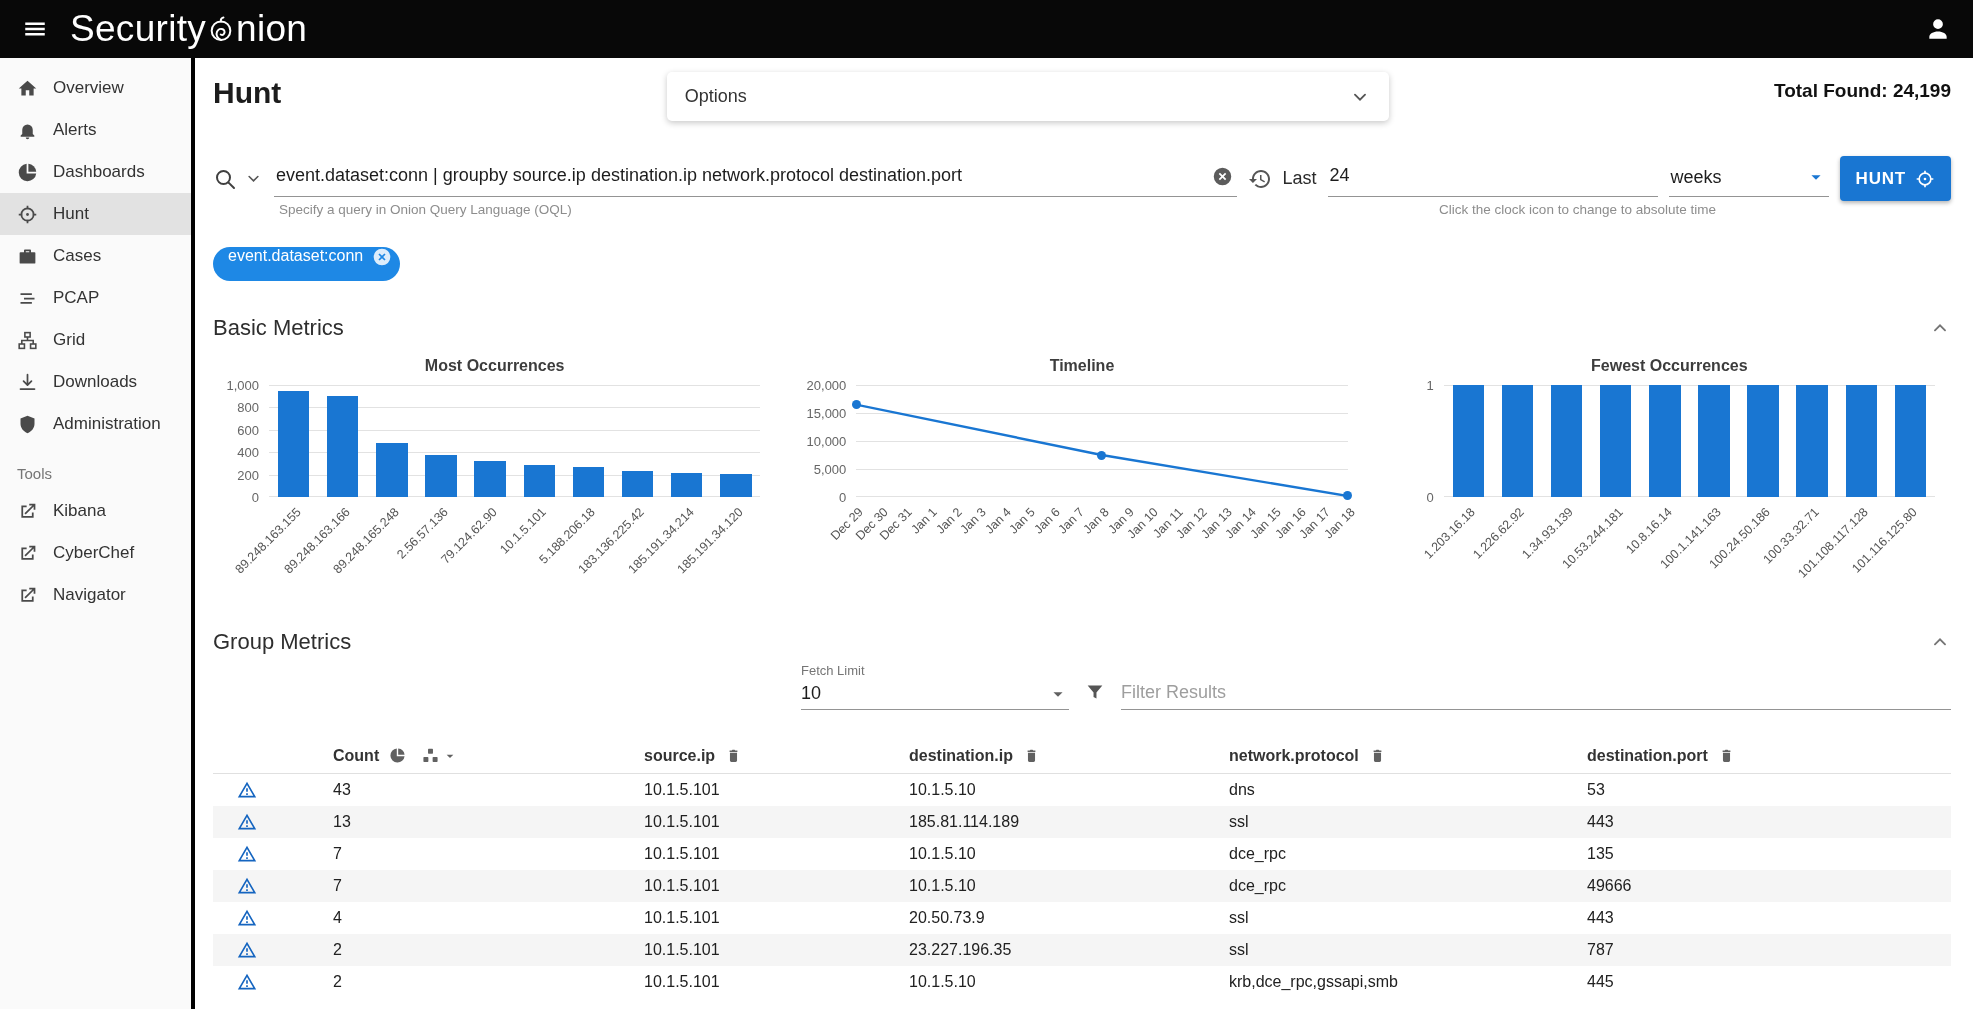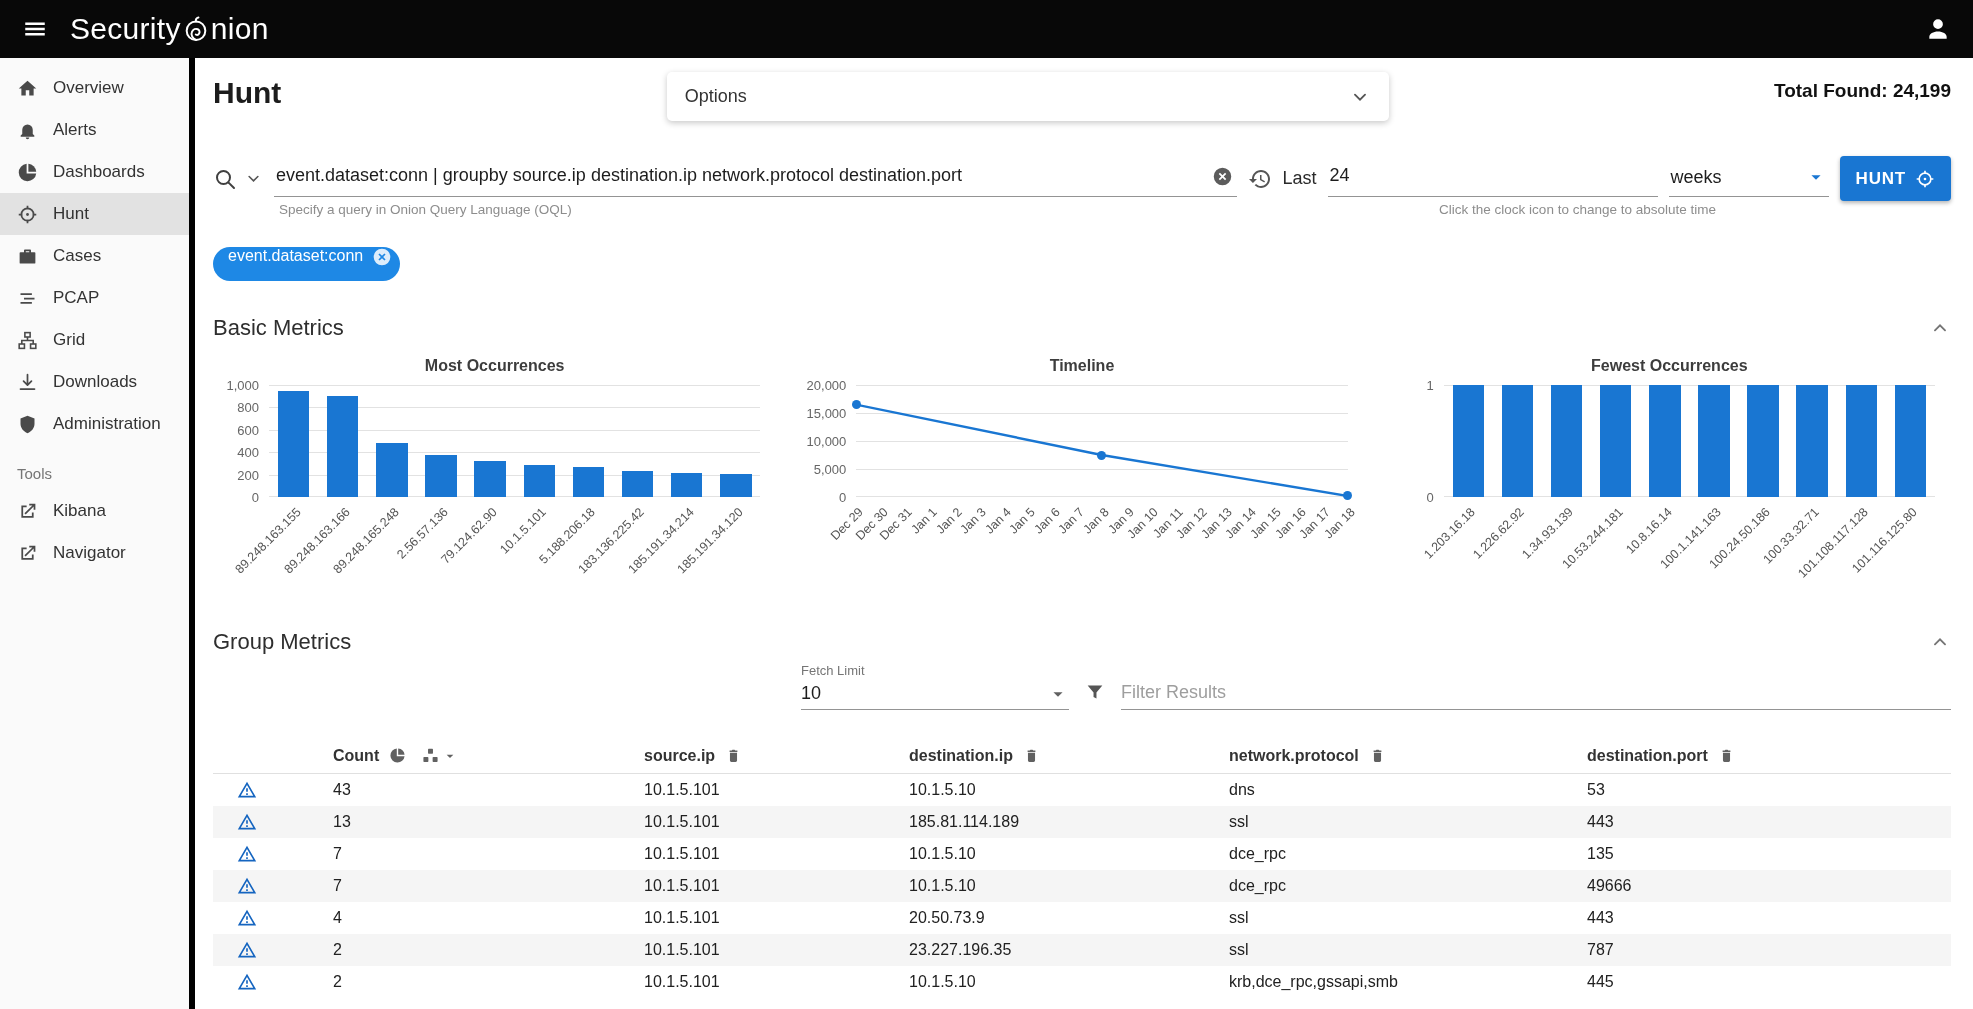--- a/index.html
+++ b/index.html
@@ -4,27 +4,27 @@
 <style>
   * { margin:0; padding:0; box-sizing:border-box; }
   html,body { width:1973px; height:1009px; overflow:hidden; background:#fff;
     font-family:"Liberation Sans", sans-serif; color:#222; }
 
   
   .topbar { height:58px; background:#080808; display:flex; align-items:center; padding:0 22px; gap:22px; }
   .icon-btn { display:inline-flex; cursor:pointer; }
   .icon-btn svg, .nav-ic svg, [data-icon] svg { width:100%; height:100%; display:block; }
   .menu-btn { width:26px; height:26px; color:#fff; }
-  .logo { display:flex; align-items:center; color:#fff; font-size:30px; font-weight:500; letter-spacing:.3px; }
+  .logo { display:flex; align-items:center; color:#fff; font-size:37px; font-weight:500; letter-spacing:.3px; }
   .logo-onion { width:28px; height:28px; color:#fff; margin:0 1px; display:inline-flex; }
   .user-btn { width:26px; height:26px; color:#fff; margin-left:auto; }
 
   
   .body { display:flex; height:calc(100% - 58px); }
-  .sidebar { width:195px; background:#fafafa; border-right:6px solid #000000; padding-top:9px; flex:none; }
+  .sidebar { width:195px; background:#fafafa; border-right:4px solid #000000; padding-top:9px; flex:none; }
   .nav-item { display:flex; align-items:center; gap:15px; height:42px; padding:0 17px; color:#333;
     font-size:17px; cursor:pointer; }
   .nav-item.active { background:#e2e2e2; }
   .nav-ic { width:21px; height:21px; color:#4a4a4a; flex:none; display:inline-flex; }
   .tools-label { padding:20px 17px 8px; font-size:15px; color:#757575; }
 
   .main { flex:1; padding:14px 22px 0 18px; position:relative; overflow:hidden; }
 
   
   .page-head { display:flex; align-items:flex-start; min-height:62px; }
@@ -238,20 +238,29 @@
           </span>
           <span>Kibana</span>
         </div>
         <div class="nav-item">
           <span class="nav-ic">
             <svg viewBox="0 0 24 24" fill="currentColor">
               <path d="M14 3h7v7h-2V6.4l-9.1 9.1-1.4-1.4L17.6 5H14V3z"></path>
               <path d="M5 5h6v2H7v10h10v-4h2v6H5V5z"></path>
             </svg>
           </span>
+          <span>CyberChef</span>
+        </div>
+        <div class="nav-item">
+          <span class="nav-ic">
+            <svg viewBox="0 0 24 24" fill="currentColor">
+              <path d="M14 3h7v7h-2V6.4l-9.1 9.1-1.4-1.4L17.6 5H14V3z"></path>
+              <path d="M5 5h6v2H7v10h10v-4h2v6H5V5z"></path>
+            </svg>
+          </span>
           <span>Navigator</span>
         </div>
       </div>
   </nav>
 
   <main class="main">
 
     <div class="page-head">
       <h1>Hunt</h1>
       <div class="options-select">

